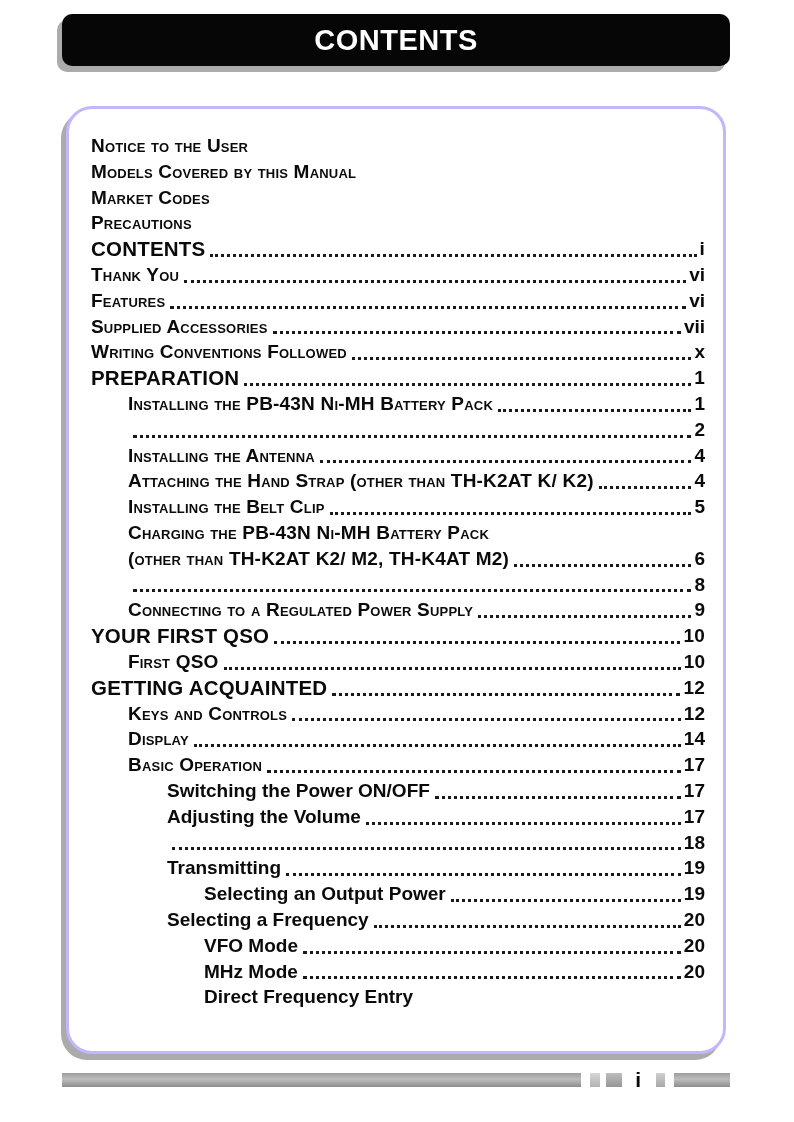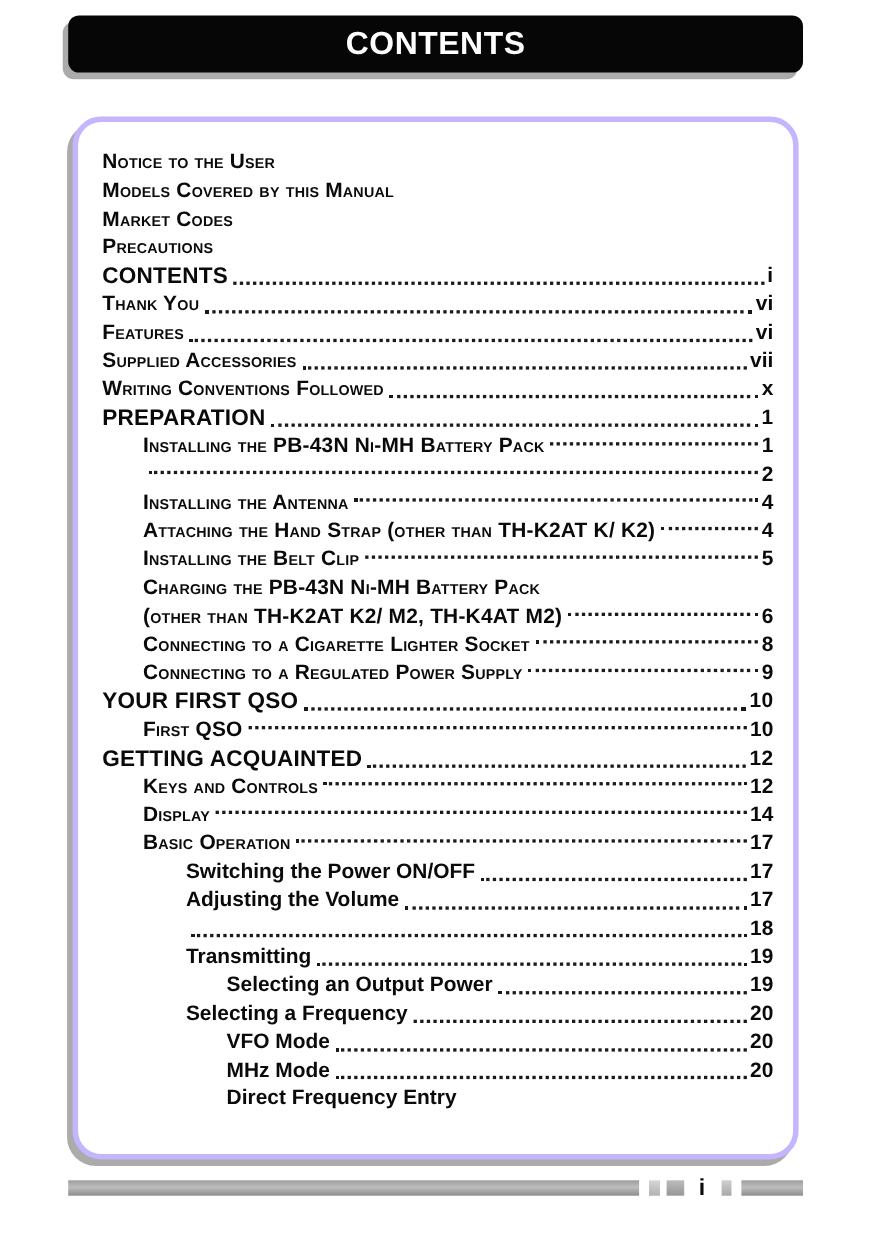--- a/index.html
+++ b/index.html
@@ -19,21 +19,21 @@
     box-shadow:-5px 6px 0 #ababab;
     display:flex; align-items:center; justify-content:center;
   }
   .header-title {
     color:#ffffff; font-weight:bold; font-size:29px; letter-spacing:0.5px;
   }
 
   
   .toc-box {
     position:absolute; left:66px; top:106px; width:660px; height:948px;
-    border:5px solid #c4b5fd; border-radius:26px;
+    border:3px solid #c4b5fd; border-radius:26px;
     background:#fff; box-sizing:border-box;
     box-shadow:-5px 6px 0 #ababab;
     padding:24px 18px 0 22px;
   }
 
   .toc-list { width:100%; }
   .toc-row {
     display:flex; align-items:flex-end;
     line-height:25.8px; height:25.8px;
     font-weight:bold; white-space:nowrap;
@@ -47,21 +47,21 @@
   .toc-page { flex:0 0 auto; font-weight:bold; font-size:19px; }
 
   
   .sc   { font-size:19px; }
   .sc .toc-label { font-variant:small-caps; letter-spacing:0.2px; }
   .h1   { font-size:20.5px; letter-spacing:0.2px; }
   .plain{ font-size:19px; }
 
   
   .lvl0 { padding-left:0; }
-  .lvl1 { padding-left:37px;align-items:center; }
+  .lvl1 { padding-left:37px; }
   .lvl2 { padding-left:76px;justify-content:center; }
   .lvl3 { padding-left:113px; }
 
   
   .footer {
     position:absolute; left:62px; top:1072px; width:668px; height:16px;
     display:flex; align-items:center;
   }
   .f-bar {
     height:14px;
@@ -157,21 +157,20 @@
         </div>
         <div class="toc-row lvl1 sc">
           <span class="toc-label">Charging the PB-43N Ni-MH Battery Pack</span>
         </div>
         <div class="toc-row lvl1 sc">
           <span class="toc-label">(other than TH-K2AT K2/ M2, TH-K4AT M2)</span>
           <span class="toc-dots"></span>
           <span class="toc-page">6</span>
         </div>
         <div class="toc-row lvl1 sc">
-          <span class="toc-label">Connecting to a Cigarette Lighter Socket</span>
           <span class="toc-dots"></span>
           <span class="toc-page">8</span>
         </div>
         <div class="toc-row lvl1 sc">
           <span class="toc-label">Connecting to a Regulated Power Supply</span>
           <span class="toc-dots"></span>
           <span class="toc-page">9</span>
         </div>
         <div class="toc-row lvl0 h1">
           <span class="toc-label">YOUR FIRST QSO</span>

